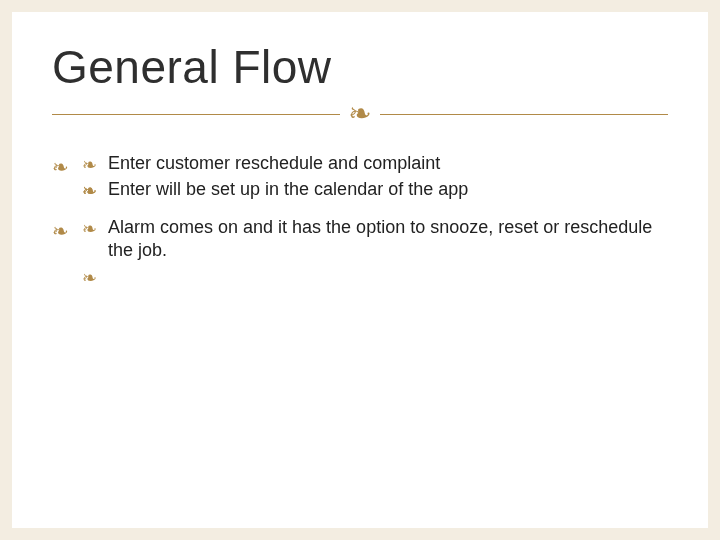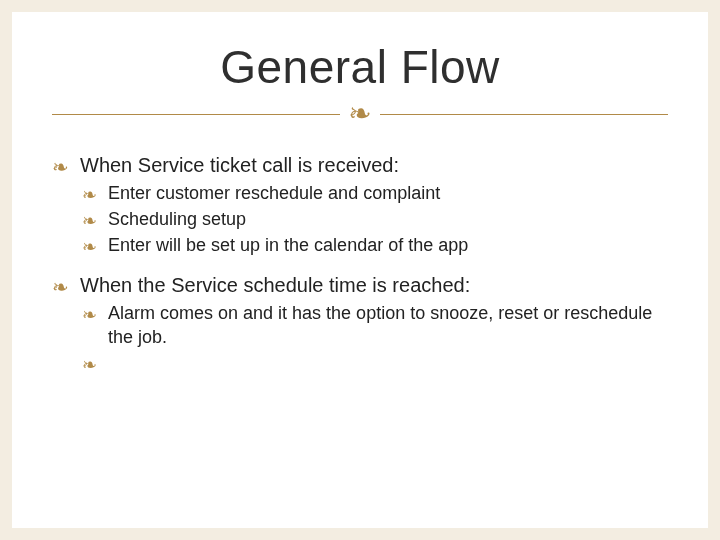--- a/index.html
+++ b/index.html
@@ -17,21 +17,20 @@
   }
   .slide {
     width: 696px;
     height: 516px;
     background: #ffffff;
     box-sizing: border-box;
     padding: 28px 40px 40px 40px;
     position: relative;
   }
   .title {
-    text-align: center;
     font-size: 46px;
     font-weight: 400;
     color: #2f2f2f;
     margin: 0 0 6px 0;
     letter-spacing: 0.5px;
   }
   .title-divider {
     display: flex;
     align-items: center;
     justify-content: center;
@@ -101,40 +100,37 @@
   <div class="title-divider">
     <div class="rule"></div>
     <span class="flourish">❧</span>
     <div class="rule"></div>
   </div>
 
   <div class="content">
 
     <div class="lvl1">
       <span class="bullet1">❧</span>
-      <span>When Service ticket call is received:</span>
     </div>
     <div class="lvl2">
       <span class="bullet2">❧</span>
       <span>Enter customer reschedule and complaint</span>
     </div>
     <div class="lvl2">
       <span class="bullet2">❧</span>
-      <span>Scheduling setup</span>
     </div>
     <div class="lvl2">
       <span class="bullet2">❧</span>
       <span>Enter will be set up in the calendar of the app</span>
     </div>
 
     <div class="gap"></div>
 
     <div class="lvl1">
       <span class="bullet1">❧</span>
-      <span>When the Service schedule time is reached:</span>
     </div>
     <div class="lvl2">
       <span class="bullet2">❧</span>
       <span>Alarm comes on and it has the option to snooze, reset or reschedule the job.</span>
     </div>
     <div class="lvl2">
       <span class="bullet2">❧</span>
     </div>
 
   </div>

